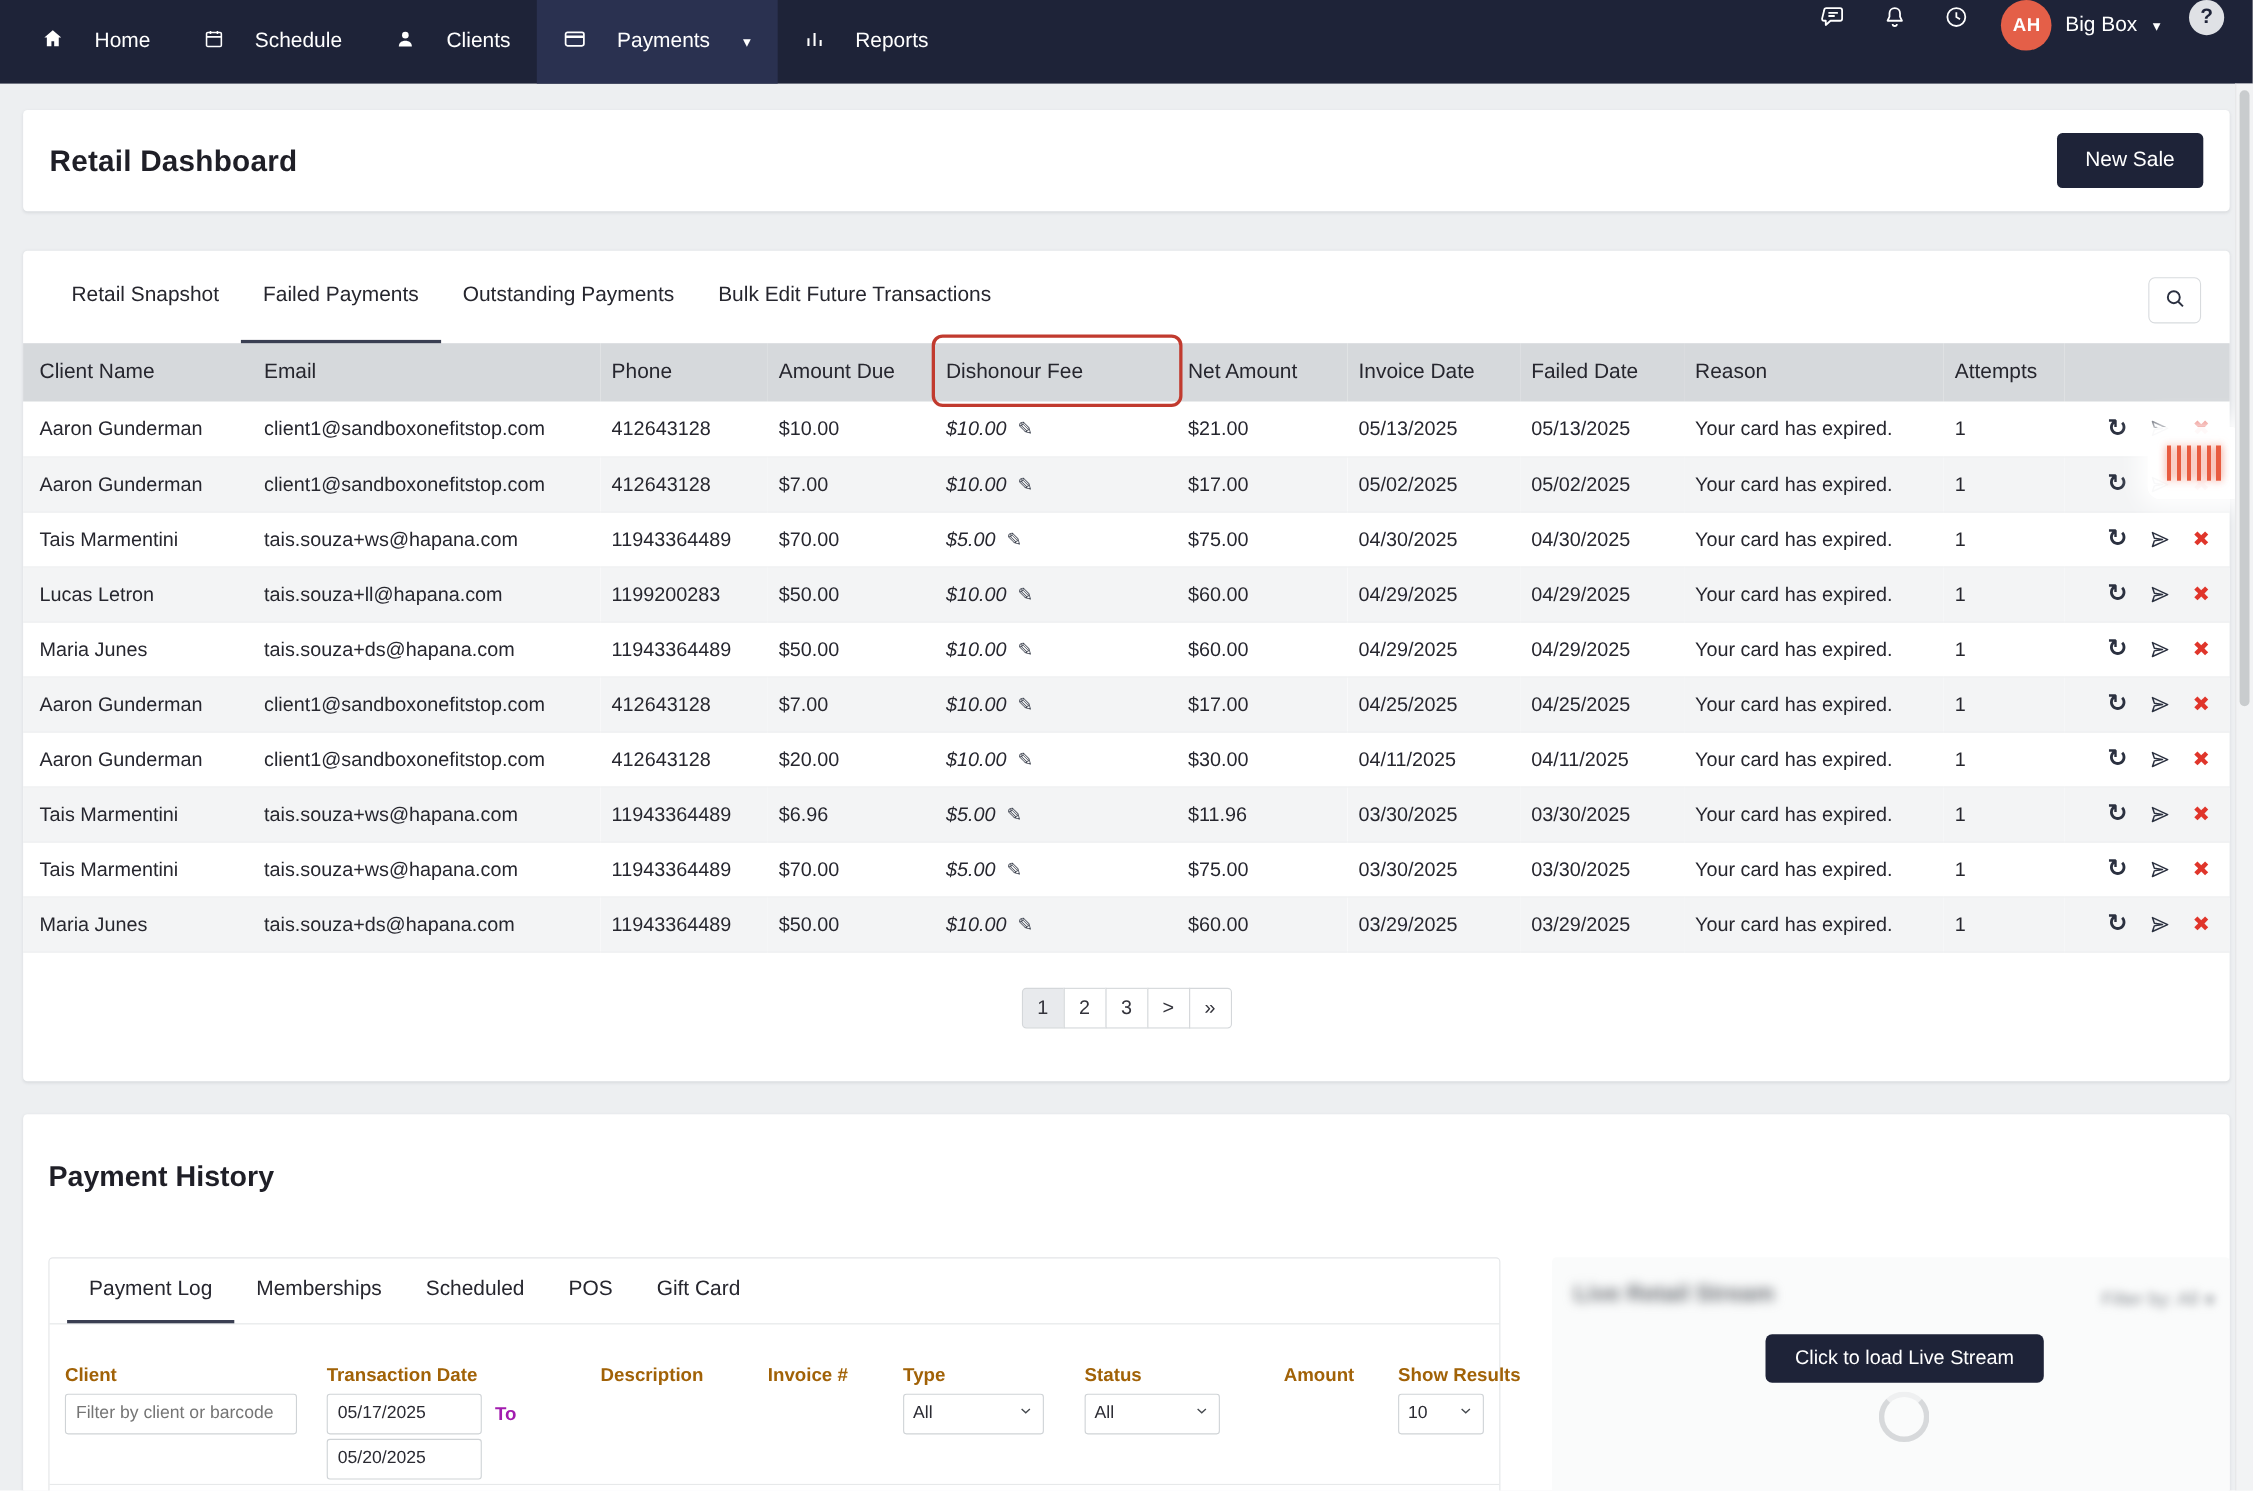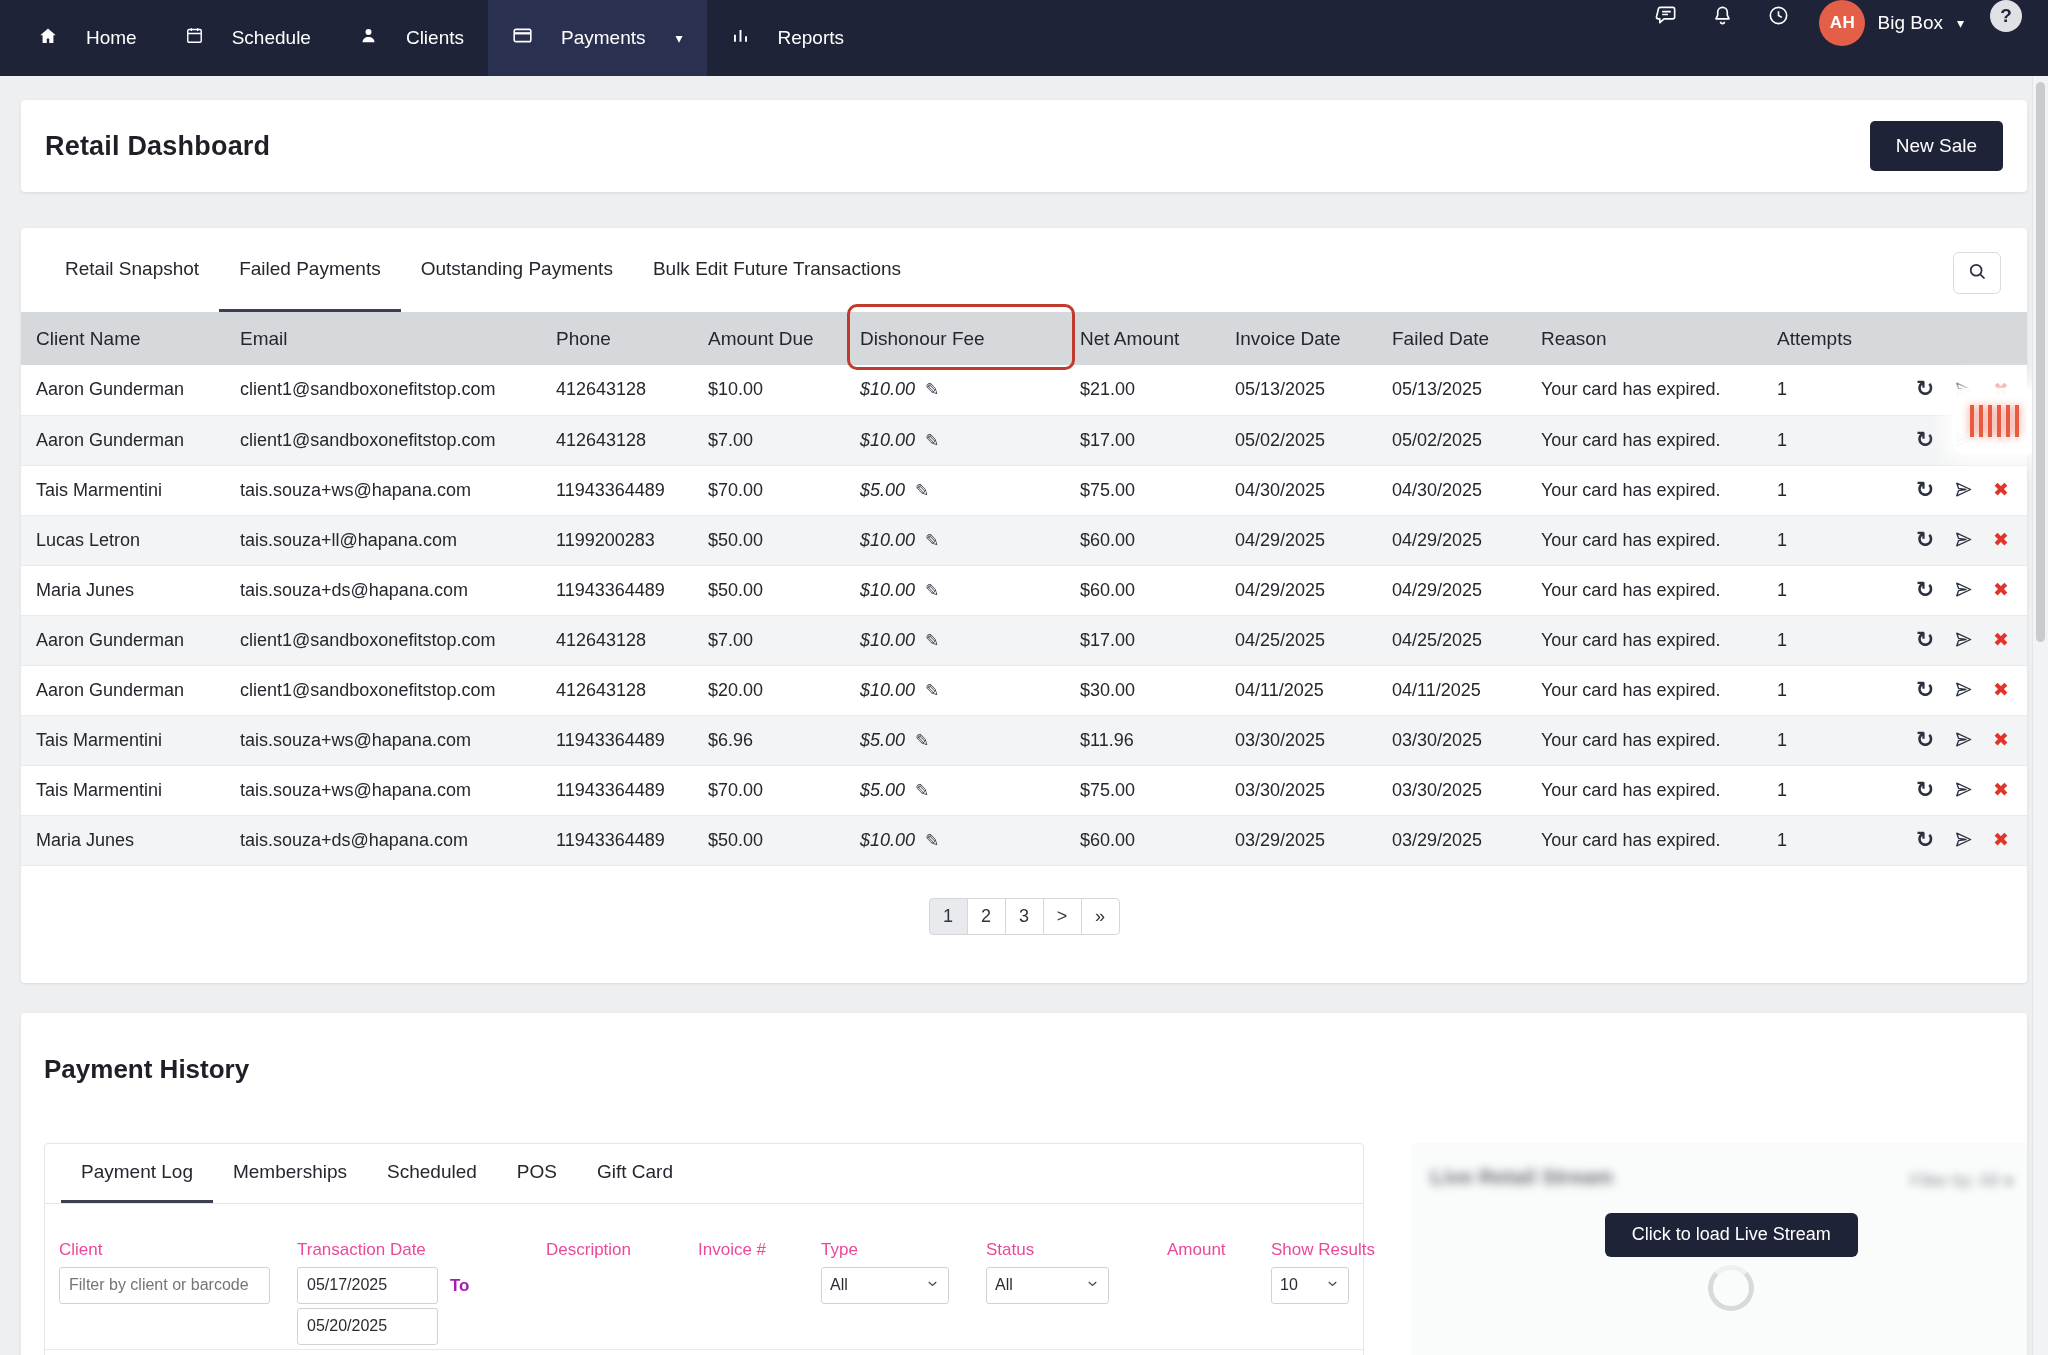--- a/index.html
+++ b/index.html
@@ -55,21 +55,21 @@
   
   .ph-card{margin-top:30px; height:350px; overflow:hidden; padding-top:34px;}
   .ph-title{font-size:26px; font-weight:bold; color:#1f1f27; margin:6px 23px 57px; line-height:33px;}
   .ph-body{display:flex; padding:0 0 0 2px;}
   .ph-left{width:1343px; margin-left:21px; border:1px solid #e3e5e7; border-radius:4px; height:260px; position:relative; background:#fff;}
   .ph-tabs{height:60px; display:flex; align-items:stretch; padding:0 16px; border-bottom:1px solid #e3e5e7;}
   .ph-tab{display:flex; align-items:center; padding:0 20px; font-size:19px; cursor:pointer; border-bottom:3px solid transparent; white-space:nowrap;}
   .ph-tab.active{border-bottom-color:#3a3f52;}
   .ph-filters{position:relative; height:145px;}
   .f-group{position:absolute;}
-  .f-label{font-size:17px; font-weight:normal; color:#ec4899; white-space:nowrap;}
+  .f-label{font-size:17px; font-weight:bold; color:#a16207; white-space:nowrap;}
   .f-input{border:1px solid #cfd3d6; border-radius:3px; height:37px; font-size:16px; padding:0 9px; font-family:inherit; color:#2b2b33; background:#fff;}
   .f-select{border:1px solid #cfd3d6; border-radius:3px; height:37px; font-size:16px; padding:0 8px; display:inline-flex; align-items:center; justify-content:space-between; gap:10px; background:#fff; cursor:pointer; color:#2b2b33;}
   .to-label{position:absolute; font-size:17px; font-weight:bold; color:#a21caf;}
   .ph-row{border-top:1px solid #e7e9ea; height:70px; position:relative; font-size:18px;}
   
   .ph-right{width:627px; margin-left:47px; height:223px; position:relative; background:#fafbfb; border-radius:4px;}
   .ls-title{position:absolute; left:20px; top:22px; font-size:21px; font-weight:bold; color:#6a6e74; filter:blur(5px);}
   .ls-filter{position:absolute; right:14px; top:28px; font-size:17px; color:#8a8e94; filter:blur(4px); display:flex; gap:6px; align-items:center;}
   .ls-button{position:absolute; left:194px; top:70px; width:253px; height:44px; background:var(--navy); color:#fff; border:none; border-radius:6px; font-size:18px; font-family:inherit; cursor:pointer;}
   .ls-spinner{position:absolute; left:297px; top:122px; width:46px; height:46px; border-radius:50%; border:5px solid #d7d9db; border-top-color:#efF0f1; animation:spin 1s linear infinite;}

